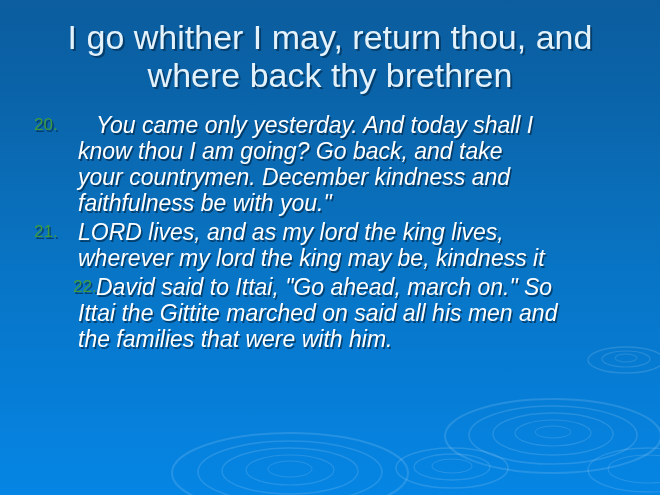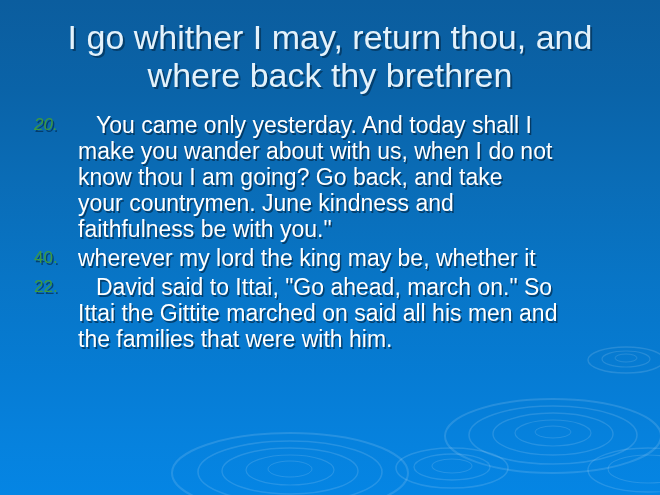--- a/index.html
+++ b/index.html
@@ -76,20 +76,21 @@
     line-height: 20px;
     text-shadow: 1.5px 1.5px 0 rgba(2, 34, 62, 0.6);
   }
   .verse-text {
     display: block;
     color: #ffffff;
     font-size: 23px;
     line-height: 26px;
     text-indent: 18px;
     text-shadow: 1.5px 1.5px 0 rgba(2, 34, 62, 0.65);
+    font-style: italic;
   }
   .verse-text .brk { display: block; text-indent: 0; }
   .verse-text .first { text-indent: 18px; display: block; }
 </style>
 </head>
 <body>
 
 <div id="slide">
 
   <svg class="ripples" viewBox="0 0 660 495" xmlns="http://www.w3.org/2000/svg" aria-hidden="true">
@@ -121,39 +122,39 @@
   </svg>
 
   <div class="title-block">
     <span class="title-line" style="color: rgb(228, 242, 251);">I go whither I may, return thou, and</span>
     <span class="title-line" style="color: rgb(228, 242, 251);">where back thy brethren</span>
   </div>
 
   <div class="body-block">
 
     <div class="verse">
-      <span class="verse-num" style="color: rgb(61, 154, 65); font-style: italic;">20.</span>
+      <span class="verse-num" style="color: rgb(61, 154, 65);">20.</span>
       <span class="verse-text">
         <span class="first">You came only yesterday. And today shall I</span>
-        <span class="brk">make you wander about with us, when I do not</span>
         <span class="brk">know thou I am going? Go back, and take</span>
-        <span class="brk">your countrymen. June kindness and</span>
+        <span class="brk">your countrymen. December kindness and</span>
         <span class="brk">faithfulness be with you."</span>
       </span>
     </div>
 
     <div class="verse">
-      <span class="verse-num" style="color: rgb(61, 154, 65);">40.</span>
+      <span class="verse-num" style="color: rgb(61, 154, 65);">21.</span>
       <span class="verse-text">
-        <span class="brk">wherever my lord the king may be, whether it</span>
+        <span class="brk">LORD lives, and as my lord the king lives,</span>
+        <span class="brk">wherever my lord the king may be, kindness it</span>
       </span>
     </div>
 
     <div class="verse">
-      <span class="verse-num" style="color: rgb(61, 154, 65);">22.</span>
+      <span class="verse-num" style="color: rgb(61, 154, 65); margin-left: 39px;">22.</span>
       <span class="verse-text">
         <span class="first">David said to Ittai, "Go ahead, march on." So</span>
         <span class="brk">Ittai the Gittite marched on said all his men and</span>
         <span class="brk">the families that were with him.</span>
       </span>
     </div>
 
   </div>
 </div>
 

